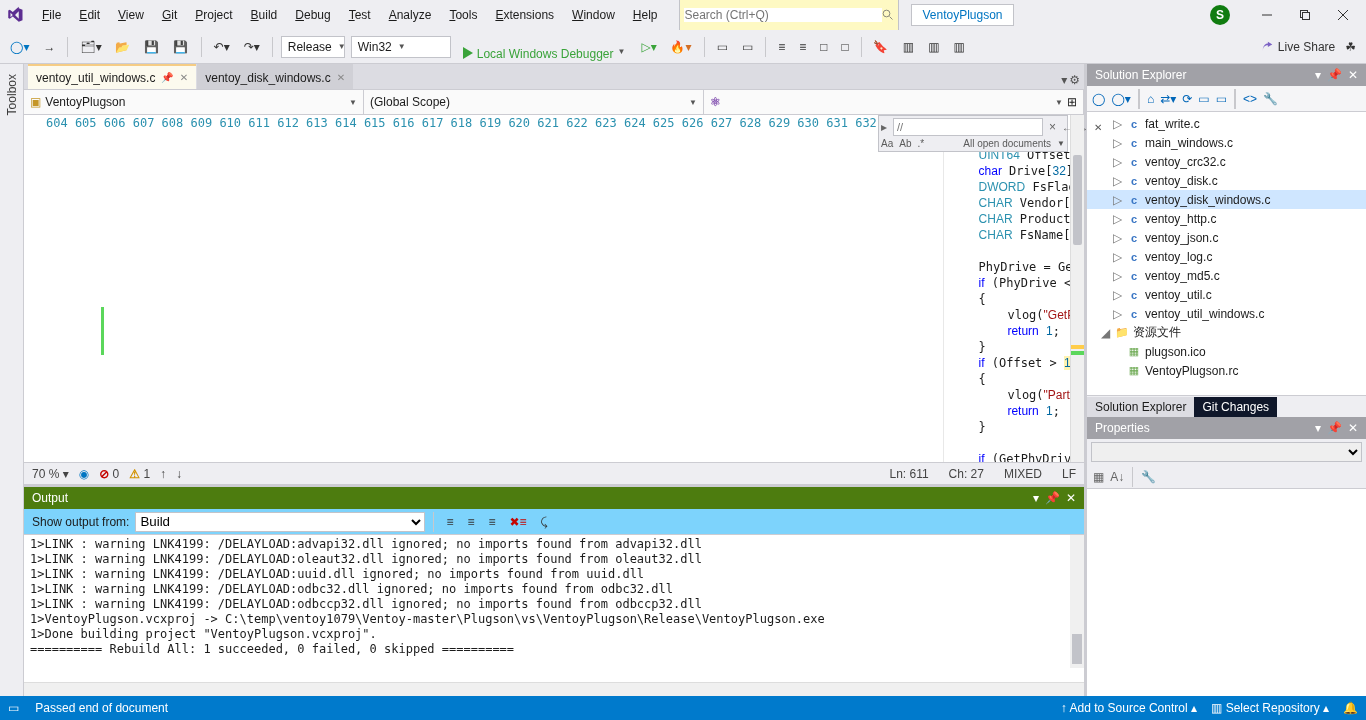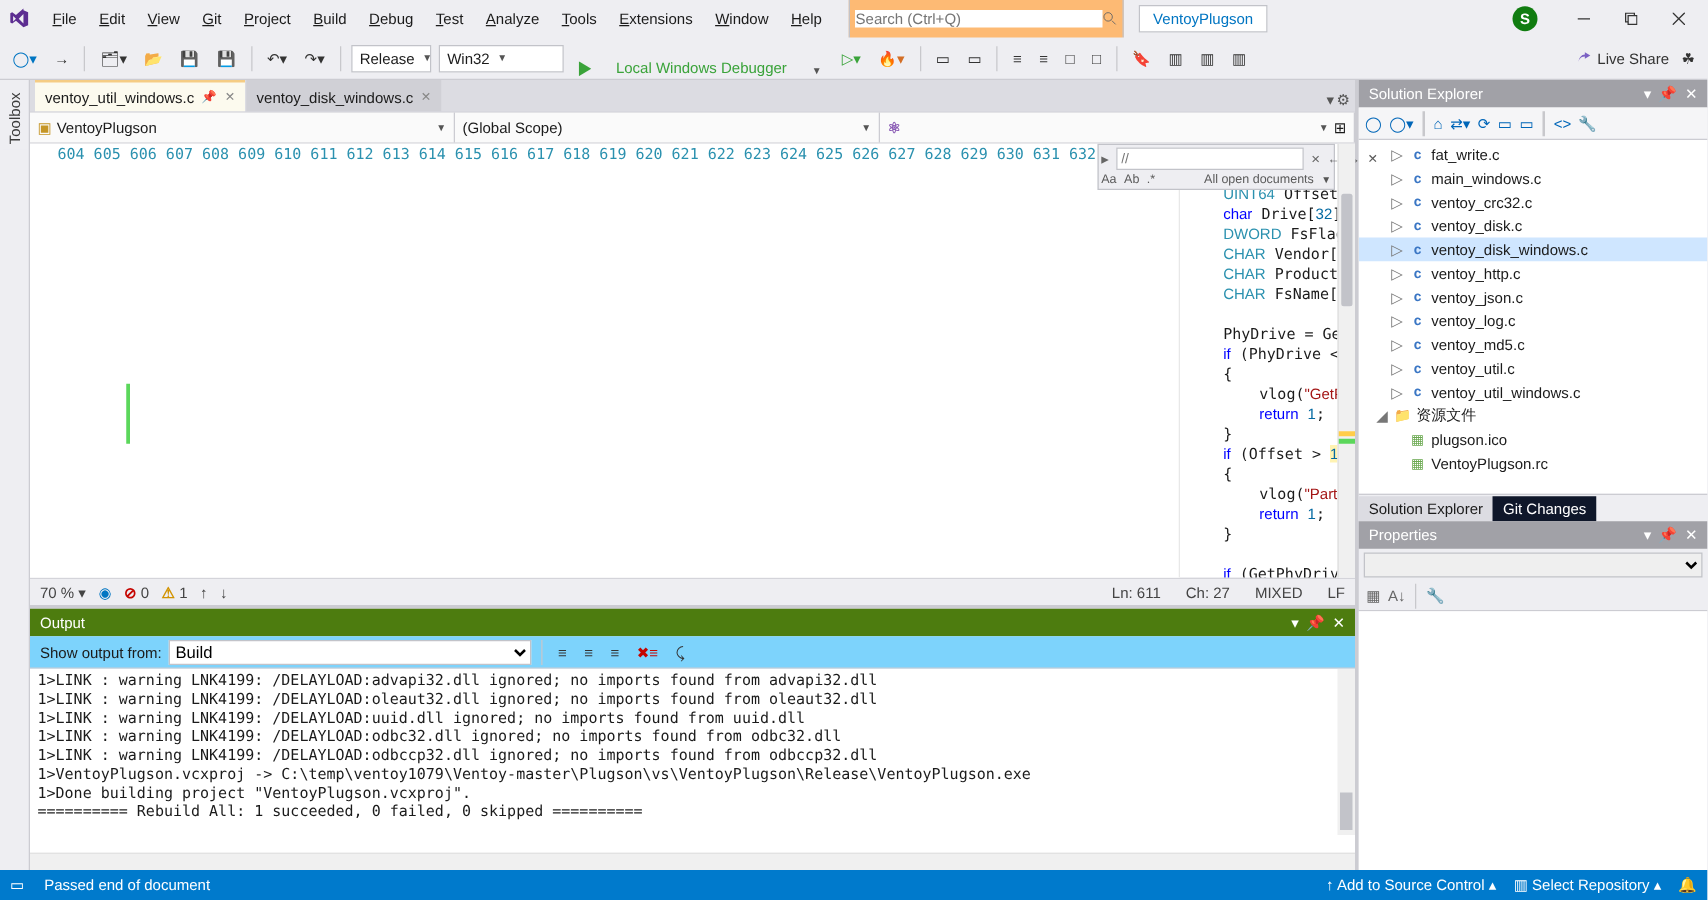--- a/index.html
+++ b/index.html
@@ -3,34 +3,34 @@
 <meta charset="utf-8">
 <style>
 * { margin:0; padding:0; box-sizing:border-box; font-family:"Segoe UI",Tahoma,sans-serif; }
 body { width:1366px; height:720px; background:#eeeef2; overflow:hidden; display:flex; flex-direction:column; font-size:12px; color:#1b1b1b; }
 
 
 .titlebar { height:30px; background:#eeeef2; display:flex; align-items:center; padding:0 6px; gap:4px; }
 .vs-logo { width:18px; height:18px; }
 .menu { display:flex; gap:2px; margin-left:6px; }
 .menu-item { padding:4px 8px; cursor:default; border-radius:2px; }
-.titlebar-search { margin-left:10px; width:220px; height:33px; border:1px solid #c2c3c9; background:#fdba74; display:flex; align-items:center; padding:0 4px; }
+.titlebar-search { margin-left:10px; width:220px; height:33px; border:1px solid #c2c3c9; background:#fef9c3; display:flex; align-items:center; padding:0 4px; }
 .titlebar-search input { border:none; outline:none; flex:1; font-size:12px; }
 .titlebar-spacer { flex:1; }
 .sol-name { height:22px; padding:0 10px; border:1px solid #c2c3c9; background:#fff; display:flex; align-items:center; color:#0075c2; margin-left:8px; }
 .user-badge { width:20px; height:20px; border-radius:50%; background:#107c10; color:#fff; display:flex; align-items:center; justify-content:center; font-weight:bold; margin-right:16px; }
 .winbtn { width:34px; height:28px; display:flex; align-items:center; justify-content:center; color:#555; }
 svg { display:block; }
 
 
 .main-toolbar { height:34px; background:#eeeef2; display:flex; align-items:center; padding:0 6px; gap:6px; border-bottom:1px solid #ccccd2; }
 .tb-btn { padding:2px 4px; display:flex; align-items:center; color:#333; }
 .tb-sep { width:1px; height:20px; background:#c8c8cc; margin:0 2px; }
 .tb-dropdown { height:22px; border:1px solid #c2c3c9; background:#fff; display:flex; align-items:center; padding:0 4px 0 6px; gap:6px; }
-.run { color:#3aa33a; display:flex; align-items:flex-end; gap:20px; padding:2px 6px;margin-top:14px; }
+.run { color:#3aa33a; display:flex; align-items:flex-start; gap:4px; padding:2px 6px;margin-top:14px; }
 .liveshare { margin-left:auto; display:flex; align-items:center; gap:4px; color:#333; }
 
 
 .mid { flex:1; display:flex; min-height:0; }
 .toolbox-gutter { width:24px; background:#eeeef2; border-right:1px solid #ccccd2; display:flex; align-items:flex-start; justify-content:center; padding-top:6px; }
 .toolbox-gutter span { writing-mode:vertical-rl; transform:rotate(180deg); color:#3b3b3b; background:#eeeef2; padding:4px 2px; }
 
 .editor-col { flex:1; display:flex; flex-direction:column; min-width:0; }
 .doc-tabs { height:25px; background:#dcdce2; display:flex; align-items:flex-end; gap:1px; padding-left:4px; position:relative; }
 .doc-tab { height:25px; padding:0 8px; display:flex; align-items:center; gap:6px; border-top:2px solid transparent; background:#d0d0d6; }

